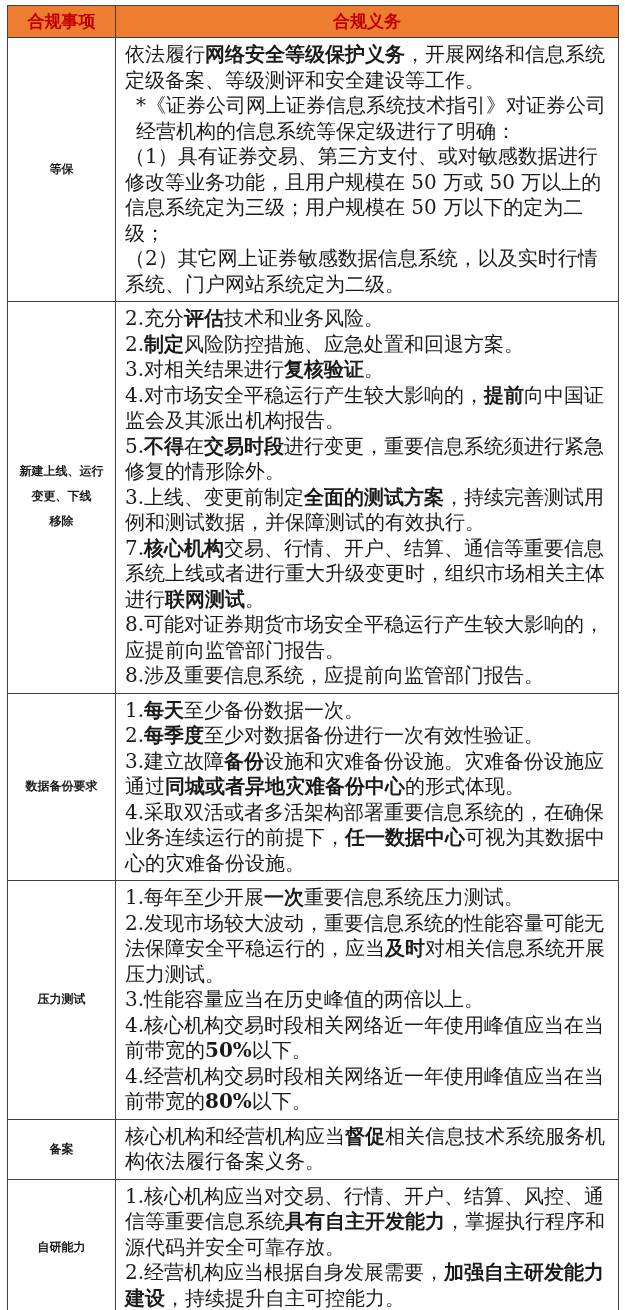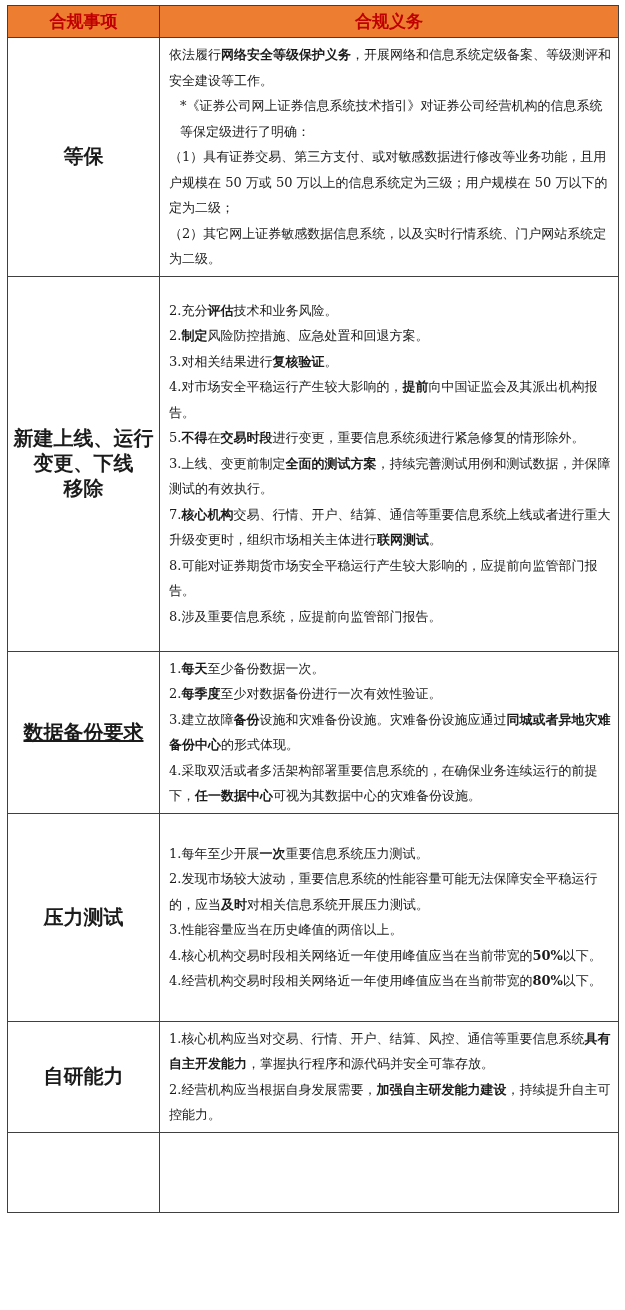--- a/index.html
+++ b/index.html
@@ -32,32 +32,32 @@
   .tbl th{
     background:var(--header-bg);
     color:var(--header-text);
     font-weight:bold;
     font-size:17px;
     height:32px;
     text-align:center;
     vertical-align:middle;
     padding:0;
   }
-  th.c1,td.c1{width:152px;}
+  th.c1,td.c1{width:108px;}
   td.c1{
     text-align:center;
     vertical-align:middle;
     font-weight:bold;
-    font-size:20px;
+    font-size:12px;
     line-height:25px;
     padding:2px;
   }
   td.c2{
     vertical-align:middle;
-    font-size:13px;
+    font-size:20px;
     line-height:25.5px;
     padding:4px 6px 4px 9px;
   }
   td.c2 p{margin:0;}
   td.c2 p.ind{padding-left:11px;}
   .b{font-weight:bold;}
 </style>
 </head>
 <body>
 
@@ -75,39 +75,39 @@
             <div>等保</div>
           </td>
           <td class="c2">
             <p><span>依法履行</span><span class="b">网络安全等级保护义务</span><span>，开展网络和信息系统定级备案、等级测评和安全建设等工作。</span></p>
             <p class="ind"><span>*《证券公司网上证券信息系统技术指引》对证券公司经营机构的信息系统等保定级进行了明确：</span></p>
             <p><span>（1）具有证券交易、第三方支付、或对敏感数据进行修改等业务功能，且用户规模在 50 万或 50 万以上的信息系统定为三级；用户规模在 50 万以下的定为二级；</span></p>
             <p><span>（2）其它网上证券敏感数据信息系统，以及实时行情系统、门户网站系统定为二级。</span></p>
           </td>
         </tr>
         <tr>
-          <td class="c1" style="height: 375px;">
+          <td class="c1" style="height: 375px; font-family: Liberation Mono, monospace;">
             <div>新建上线、运行</div>
             <div>变更、下线</div>
             <div>移除</div>
           </td>
           <td class="c2">
             <p><span>2.充分</span><span class="b">评估</span><span>技术和业务风险。</span></p>
             <p><span>2.</span><span class="b">制定</span><span>风险防控措施、应急处置和回退方案。</span></p>
             <p><span>3.对相关结果进行</span><span class="b">复核验证</span><span>。</span></p>
             <p><span>4.对市场安全平稳运行产生较大影响的，</span><span class="b">提前</span><span>向中国证监会及其派出机构报告。</span></p>
             <p><span>5.</span><span class="b">不得</span><span>在</span><span class="b">交易时段</span><span>进行变更，重要信息系统须进行紧急修复的情形除外。</span></p>
             <p><span>3.上线、变更前制定</span><span class="b">全面的测试方案</span><span>，持续完善测试用例和测试数据，并保障测试的有效执行。</span></p>
             <p><span>7.</span><span class="b">核心机构</span><span>交易、行情、开户、结算、通信等重要信息系统上线或者进行重大升级变更时，组织市场相关主体进行</span><span class="b">联网测试</span><span>。</span></p>
             <p><span>8.可能对证券期货市场安全平稳运行产生较大影响的，应提前向监管部门报告。</span></p>
             <p><span>8.涉及重要信息系统，应提前向监管部门报告。</span></p>
           </td>
         </tr>
         <tr>
-          <td class="c1" style="height: 159px; text-decoration: underline;">
+          <td class="c1" style="height: 159px;">
             <div>数据备份要求</div>
           </td>
           <td class="c2">
             <p><span>1.</span><span class="b">每天</span><span>至少备份数据一次。</span></p>
             <p><span>2.</span><span class="b">每季度</span><span>至少对数据备份进行一次有效性验证。</span></p>
             <p><span>3.建立故障</span><span class="b">备份</span><span>设施和灾难备份设施。灾难备份设施应通过</span><span class="b">同城或者异地灾难备份中心</span><span>的形式体现。</span></p>
             <p><span>4.采取双活或者多活架构部署重要信息系统的，在确保业务连续运行的前提下，</span><span class="b">任一数据中心</span><span>可视为其数据中心的灾难备份设施。</span></p>
           </td>
         </tr>
         <tr>
@@ -116,20 +116,28 @@
           </td>
           <td class="c2">
             <p><span>1.每年至少开展</span><span class="b">一次</span><span>重要信息系统压力测试。</span></p>
             <p><span>2.发现市场较大波动，重要信息系统的性能容量可能无法保障安全平稳运行的，应当</span><span class="b">及时</span><span>对相关信息系统开展压力测试。</span></p>
             <p><span>3.性能容量应当在历史峰值的两倍以上。</span></p>
             <p><span>4.核心机构交易时段相关网络近一年使用峰值应当在当前带宽的</span><span class="b">50%</span><span>以下。</span></p>
             <p><span>4.经营机构交易时段相关网络近一年使用峰值应当在当前带宽的</span><span class="b">80%</span><span>以下。</span></p>
           </td>
         </tr>
         <tr>
+          <td class="c1" style="height: 57px;">
+            <div>备案</div>
+          </td>
+          <td class="c2">
+            <p><span>核心机构和经营机构应当</span><span class="b">督促</span><span>相关信息技术系统服务机构依法履行备案义务。</span></p>
+          </td>
+        </tr>
+        <tr>
           <td class="c1" style="height: 100px;">
             <div>自研能力</div>
           </td>
           <td class="c2">
             <p><span>1.核心机构应当对交易、行情、开户、结算、风控、通信等重要信息系统</span><span class="b">具有自主开发能力</span><span>，掌握执行程序和源代码并安全可靠存放。</span></p>
             <p><span>2.经营机构应当根据自身发展需要，</span><span class="b">加强自主研发能力建设</span><span>，持续提升自主可控能力。</span></p>
           </td>
         </tr>
         <tr>
           <td class="c1" style="height: 80px;"></td>

